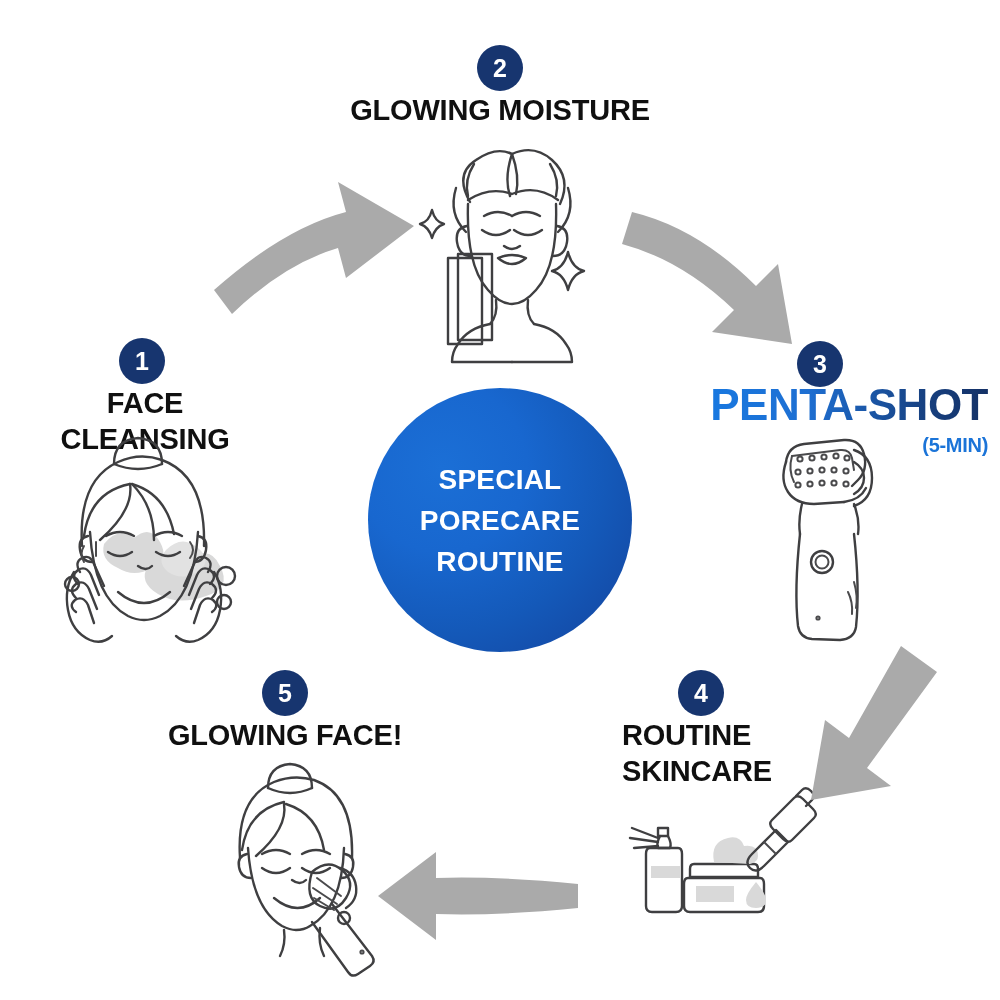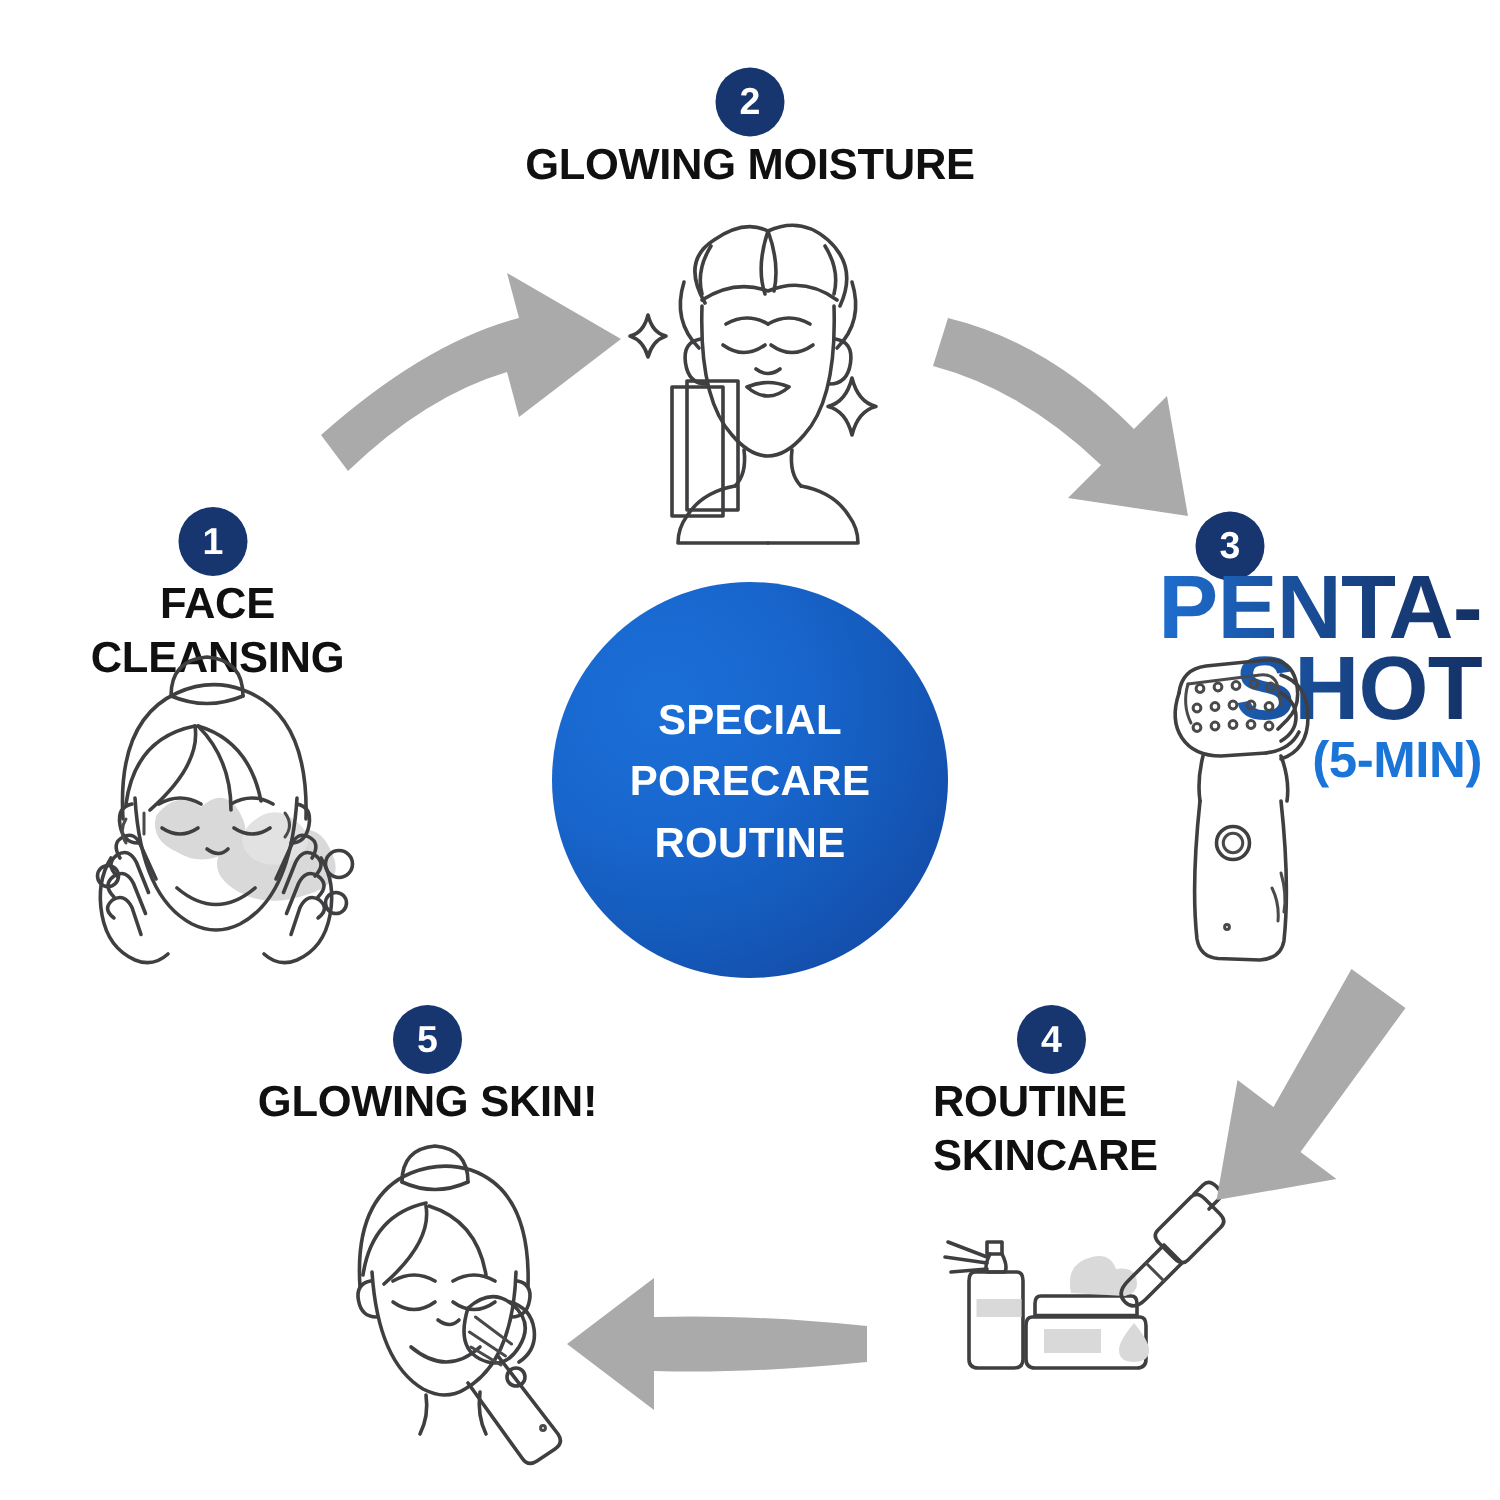--- a/index.html
+++ b/index.html
@@ -71,35 +71,35 @@
 
   
   #penta-wrap {
     position: absolute;
     left: 648px;
     top: 378px;
     width: 340px;
     text-align: right;
   }
   #penta-title {
-    font-size: 60px;
+    font-size: 44px;
     font-weight: bold;
     letter-spacing: -0.5px;
     background: linear-gradient(90deg, #1878e0 0%, #1e6fd2 35%, #17407f 78%, #143166 100%);
     -webkit-background-clip: text;
     background-clip: text;
     color: transparent;
     -webkit-text-fill-color: transparent;
     line-height: 54px;
     display: inline-block;
   }
   #penta-sub {
     display: block;
     margin-top: 2px;
-    font-size: 34px;
+    font-size: 20px;
     font-weight: bold;
     color: #1b74d8;
     letter-spacing: -0.3px;
   }
 
   
   .art { position: absolute; }
   .art svg { display: block; overflow: visible; }
   .ln { fill: none; stroke: #3f3f41; stroke-width: 2.4; stroke-linecap: round; stroke-linejoin: round; }
   .ln-thin { fill: none; stroke: #4a4a4c; stroke-width: 2; stroke-linecap: round; stroke-linejoin: round; }
@@ -300,21 +300,21 @@
 
       <path class="ln" d="M168 34 l22 -22 q4 -4 9 1 l10 10 q5 5 1 9 l-22 22 q-4 4 -9 -1 l-10 -10 q-5 -5 -1 -9z"></path>
       <path class="ln" d="M192 10 l6 -6 q4 -4 9 1 q5 5 1 9 l-6 6"></path>
       <path class="ln-thin" d="M160 56 l12 12"></path>
 
       <path class="blob" d="M152 96 q10 12 10 18 q0 8 -10 8 q-10 0 -10 -8 q0 -6 10 -18z"></path>
     </svg>
   </div>
 
   <div class="badge" style="left:262px; top:670px;">5</div>
-  <div class="step-label" style="left:155px; top:717px; width:260px; text-align:center;">GLOWING SKIN!</div>
+  <div class="step-label" style="left:155px; top:717px; width:260px; text-align:center;">GLOWING FACE!</div>
 
   <div class="art" style="left:222px; top:762px;">
     <svg width="185" height="195" viewBox="0 0 185 195">
 
       <path class="ln" d="M46 26 q0 -22 22 -24 q22 2 22 24"></path>
       <path class="ln" d="M46 26 q22 10 44 0"></path>
 
       <path class="ln" d="M18 96 q-4 -60 34 -76 q20 -8 40 -2 q40 14 38 78"></path>
 
       <path class="ln" d="M20 88 q6 -40 42 -48"></path>

